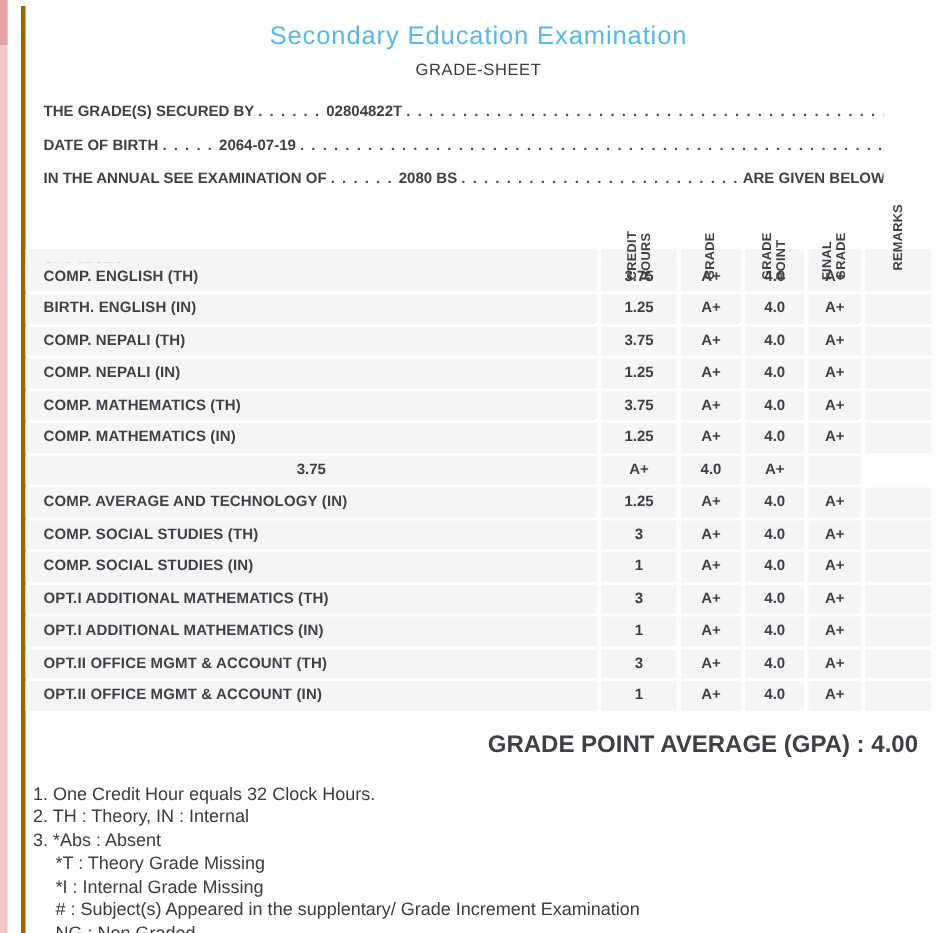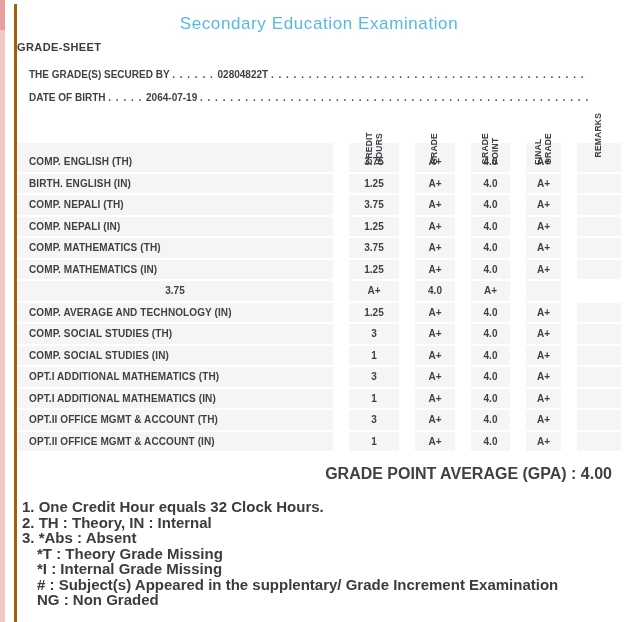--- a/index.html
+++ b/index.html
@@ -4,58 +4,59 @@
 <style>
   html,body{margin:0;padding:0;background:#fff;}
   .page{position:relative;width:626px;height:622px;overflow:hidden;background:#fff;
         font-family:"Liberation Sans",sans-serif;color:#3f3f46;}
   .left-strip{position:absolute;left:0;top:0;width:5px;height:100%;background:var(--strip,#f0c6c6);}
   .left-strip::before{content:"";position:absolute;left:0;top:0;width:5px;height:30px;background:#e89f9f;}
   .content{position:absolute;left:14px;top:4px;width:607px;height:100%;
            border-left:3px solid #a16207;box-sizing:border-box;}
   .title{margin:10px 0 0 0;text-align:center;font-size:17px;font-weight:400;
          letter-spacing:.6px;color:var(--accent,#58b8e9);}
-  .subtitle{margin:7px 0 0 0;font-size:11px;font-weight:700;
+  .subtitle{margin:7px 0 0 0;text-align:center;font-size:11px;font-weight:400;
             letter-spacing:.4px;color:#3b3b42;}
   .info-lines{margin-top:11px;}
   .info-line{height:22.5px;line-height:22.5px;padding-left:12px;font-size:10px;font-weight:700;
              white-space:nowrap;overflow:hidden;width:560px;}
   .info-line .dots{letter-spacing:1px;color:#4a4a52;}
   
   .grade-table{margin-top:4px;}
-  .thead,.trow{display:grid;grid-template-columns:1fr 50px 40px 39px 35px 44px;column-gap:16px;}
+  .thead,.trow{display:grid;grid-template-columns:1fr 50px 40px 39px 35px 44px;column-gap:3px;}
   .thead{height:37px;}
   .thead .hcell{display:flex;align-items:flex-end;justify-content:center;padding-bottom:5px;
         background:linear-gradient(to top, var(--rowbg,#f5f5f6) 26px, rgba(0,0,0,0) 26px);}
   .thead .hcell.subj{justify-content:flex-start;padding:0 0 7px 12px;font-size:10px;font-weight:700;}
   .thead .hcell.remarks{padding-bottom:12px;}
   .rot{writing-mode:vertical-rl;transform:rotate(180deg);font-size:8.5px;font-weight:700;
        line-height:9.5px;white-space:pre-line;letter-spacing:.2px;color:#3f3f46;}
   .trow{height:19.5px;margin-top:2px;}
   .cell{background:var(--rowbg,#f5f5f6);display:flex;align-items:center;font-size:10px;font-weight:700;}
   .cell.subj{justify-content:flex-start;padding-left:12px;letter-spacing:.1px;}
   .cell.num{justify-content:center;}
   .gpa-row{margin-top:10px;height:26px;display:flex;align-items:center;justify-content:flex-end;
            padding-right:9px;font-size:16px;font-weight:700;}
   .footnotes{margin-top:12px;padding-left:5px;}
-  .fnote{font-size:15px;line-height:15.5px;font-weight:700;color:#3c3c3c;}
+  .fnote{font-size:12px;line-height:15.5px;font-weight:400;color:#3c3c3c;}
   .fnote.indent{padding-left:15px;}
 </style>
 </head>
 <body>
 
 <div class="page">
   <div class="left-strip"></div>
   <div class="content">
     <h1 class="title">Secondary Education Examination</h1>
     <h2 class="subtitle">GRADE-SHEET</h2>
 
     <div class="info-lines">
         <div class="info-line"><span class="lbl">THE GRADE(S) SECURED BY </span><span class="dots">. . . . . . </span><span class="val">02804822T </span><span class="dots">. . . . . . . . . . . . . . . . . . . . . . . . . . . . . . . . . . . . . . . . . . . . . . . . .</span></div>
         <div class="info-line"><span class="lbl">DATE OF BIRTH </span><span class="dots">. . . . . </span><span class="val">2064-07-19 </span><span class="dots">. . . . . . . . . . . . . . . . . . . . . . . . . . . . . . . . . . . . . . . . . . . . . . . . . . . . . . . . . .</span></div>
+        <div class="info-line"><span class="lbl">IN THE ANNUAL SEE EXAMINATION OF </span><span class="dots">. . . . . . </span><span class="val">2080 BS </span><span class="dots">. . . . . . . . . . . . . . . . . . . . . . . . .</span><span class="lbl"> ARE GIVEN BELOW </span></div>
       </div>
 
     <div class="grade-table">
       <div class="thead">
           <div class="hcell subj">SUBJECTS</div>
           <div class="hcell">
             <span class="rot">CREDIT
 HOURS</span>
           </div>
           <div class="hcell">

